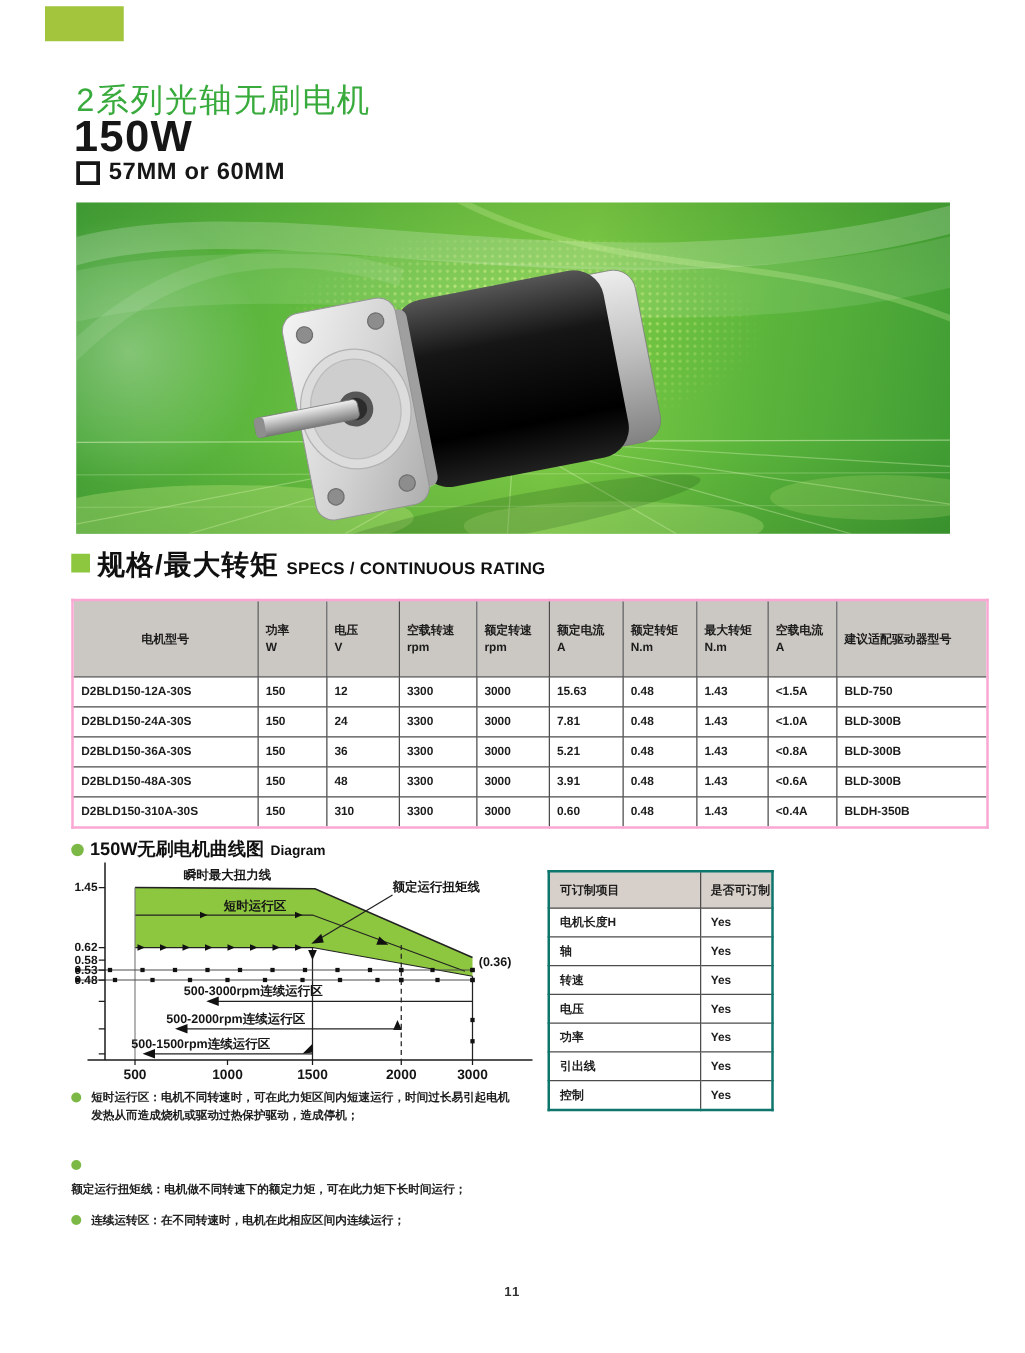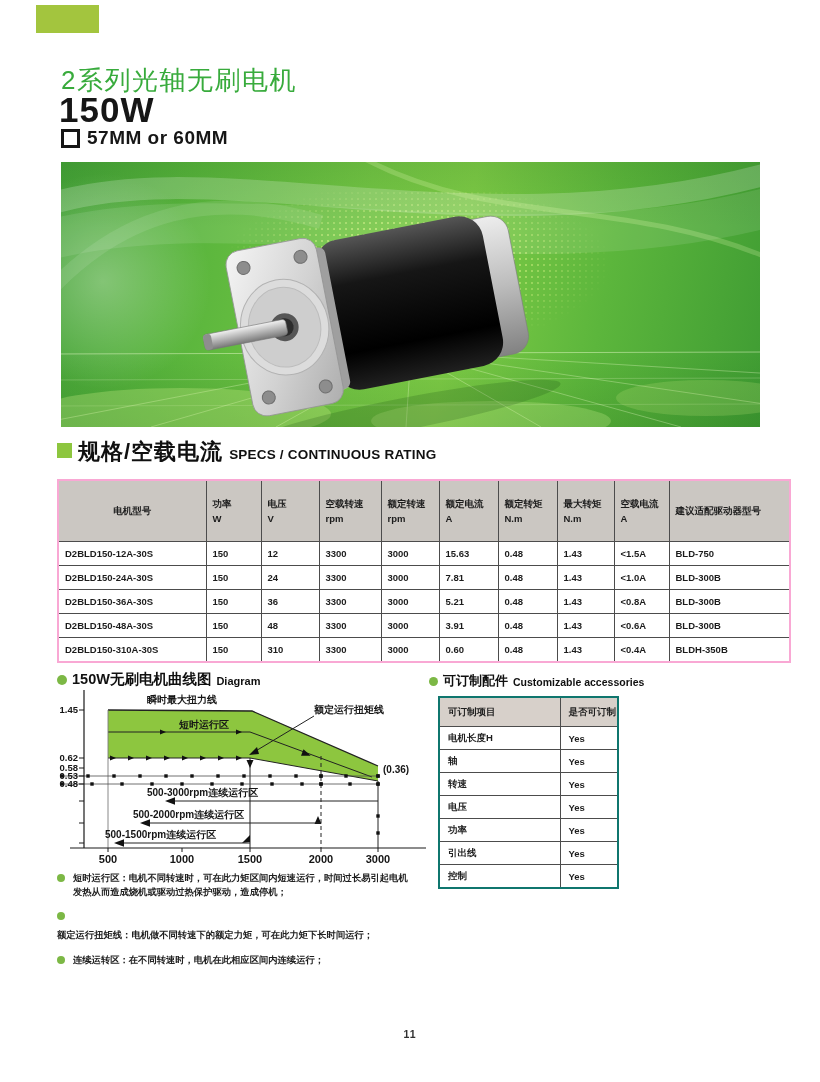--- a/index.html
+++ b/index.html
@@ -63,21 +63,21 @@
             border:2px solid #0f766e;font-size:9.5px;color:#1e1e1e;table-layout:fixed;}
   .acc th,.acc td{border:1px solid #4c4c4c;text-align:left;padding-left:8px;white-space:nowrap;}
   .acc th{background:#d7d0ca;height:26px;font-weight:600;}
   .acc td{height:20px;font-weight:600;background:#fff;}
 
   
   .notes{position:absolute;left:57px;top:871px;width:356px;}
   .note{display:flex;gap:8px;}
   .note .b{flex:0 0 8px;width:8px;height:8px;border-radius:50%;background:#7cb845;margin-top:3px;}
   .note .t{font-size:9.3px;line-height:14px;color:#202020;font-weight:600;}
-  .mb1{margin-bottom:9px;} .mb2{margin-bottom:10px;} .mb3{margin-bottom:11px;flex-direction:column;}
+  .mb1{margin-bottom:9px;} .mb2{margin-bottom:26px;} .mb3{margin-bottom:11px;flex-direction:column;}
 
   .pageno{position:absolute;top:1028px;left:0;width:100%;text-align:center;
           font-size:10.5px;color:#303030;font-weight:600;letter-spacing:1px;}
 </style>
 </head>
 <body>
 
 <div class="page">
 
   <div class="logo-rect"></div>
@@ -159,21 +159,21 @@
         <circle cx="-90" cy="0" r="9" fill="#2c2c2c"></circle>
 
         <rect x="-172" y="-8" width="84" height="16" rx="4" fill="url(#shaftG)" stroke="#777777" stroke-width="0.6"></rect>
         <rect x="-172" y="-8" width="8" height="16" rx="3" fill="#8e8e8e"></rect>
       </g>
     </svg>
   </div>
 
   <div class="specs-hd">
     <span class="sq"></span>
-    <span class="cn">规格/空载电流</span>
+    <span class="cn">规格/最大转矩</span>
     <span class="en">SPECS / CONTINUOUS RATING</span>
   </div>
 
   <table class="spec">
       <colgroup>
         <col style="width:148px">
         <col style="width:55px">
         <col style="width:58px">
         <col style="width:62px">
         <col style="width:58px">
@@ -371,25 +371,20 @@
 
     <text class="ann" x="136" y="17" text-anchor="middle">瞬时最大扭力线</text>
     <text class="ann" x="158" y="42" text-anchor="middle">短时运行区</text>
     <text class="ann" x="268" y="27" text-anchor="start">额定运行扭矩线</text>
     <text class="ann" x="337" y="87" text-anchor="start">(0.36)</text>
     <text class="zone-lbl" x="101" y="110">500-3000rpm连续运行区</text>
     <text class="zone-lbl" x="87" y="132">500-2000rpm连续运行区</text>
     <text class="zone-lbl" x="59" y="152">500-1500rpm连续运行区</text>
   </svg>
 
-  <div class="acc-hd">
-    <span class="dot-ic"></span>
-    <span class="cn">可订制配件</span>
-    <span class="en">Customizable accessories</span>
-  </div>
   <table class="acc">
       <colgroup>
         <col style="width:121px">
         <col style="width:58px">
       </colgroup>
       <thead>
         <tr>
           <th>可订制项目</th>
           <th>是否可订制</th>
         </tr>

